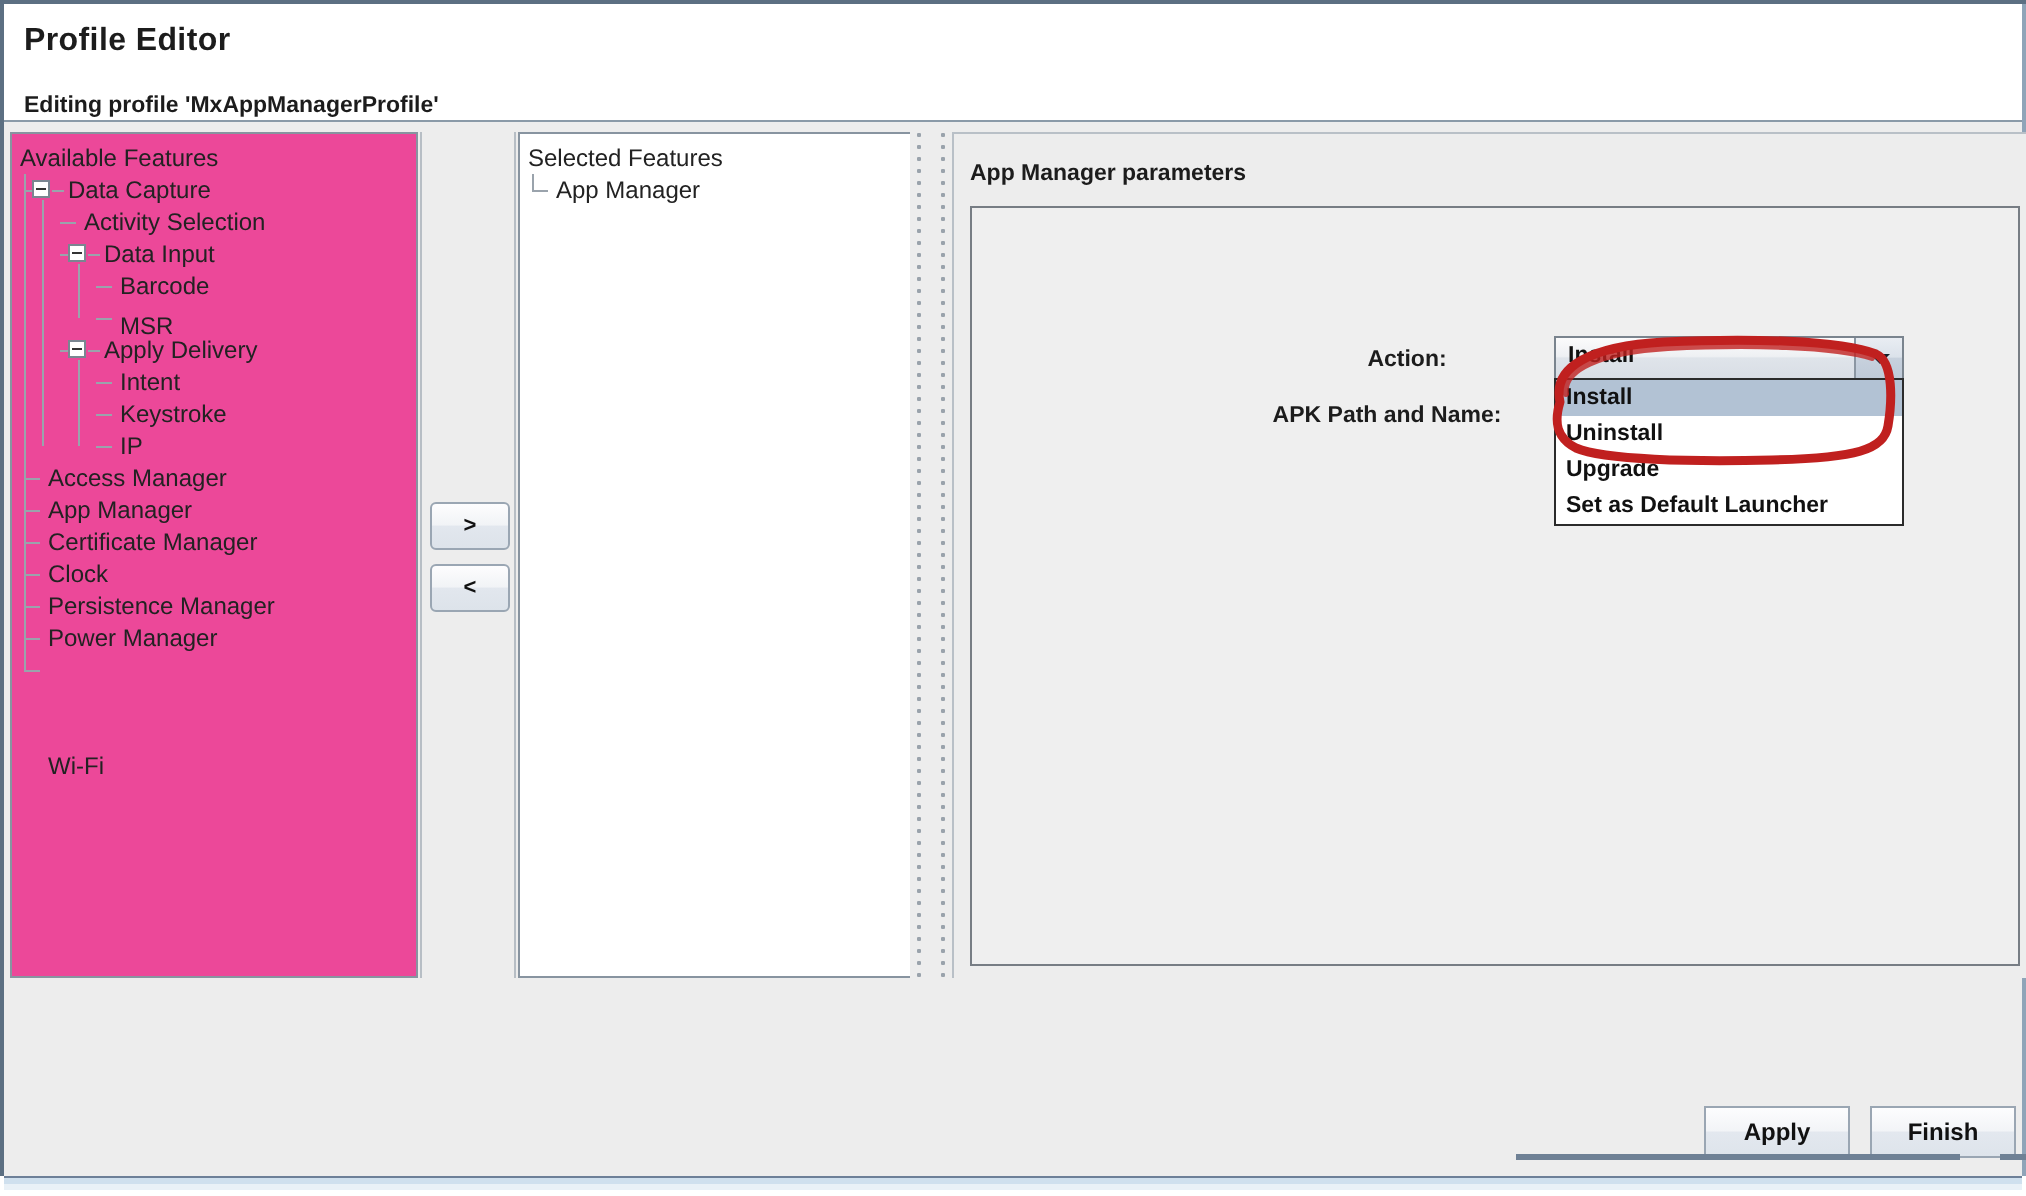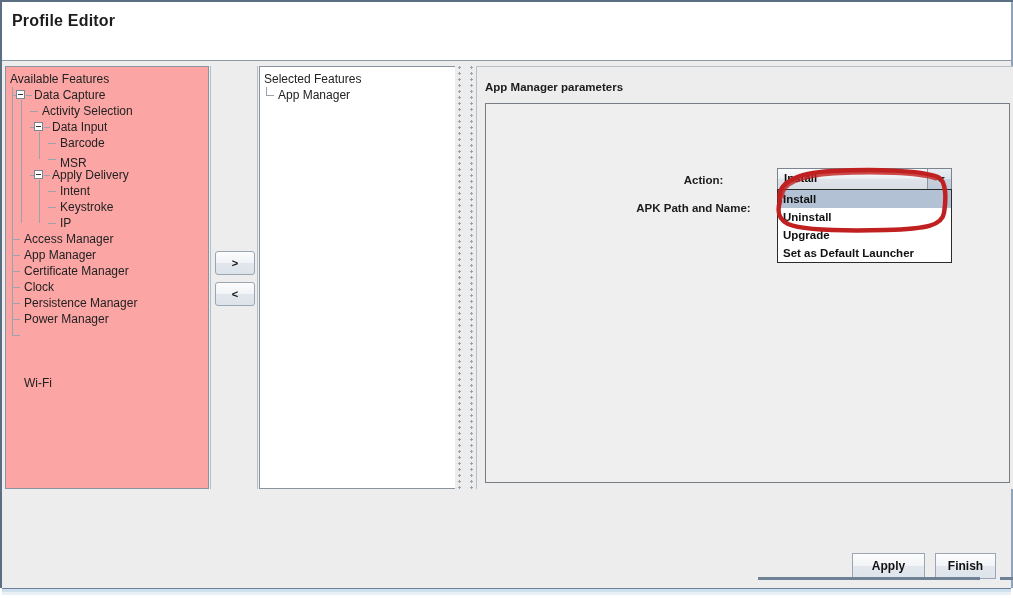--- a/index.html
+++ b/index.html
@@ -20,21 +20,21 @@
   
   .header{position:absolute;left:2px;top:2px;width:1009px;height:58px;background:#ffffff;}
   .page-title{position:absolute;left:10px;top:10px;font-size:16px;font-weight:bold;color:#1c1c1c;letter-spacing:.2px;}
   .page-sub{position:absolute;left:10px;top:45px;font-size:11.5px;font-weight:bold;color:#1c1c1c;}
   .header-rule{position:absolute;left:2px;top:60px;width:1009px;height:1px;background:#8a9aa8;}
 
   
   .body-bg{position:absolute;left:2px;top:61px;width:1009px;height:533px;background:#ededed;}
 
   
-  .panel-avail{position:absolute;left:5px;top:66px;width:204px;height:423px;background:#fca5a5;border:1px solid #8894a0;box-sizing:border-box;overflow:hidden;}
+  .panel-avail{position:absolute;left:5px;top:66px;width:204px;height:423px;background:#ec4899;border:1px solid #8894a0;box-sizing:border-box;overflow:hidden;}
   .panel-sel{position:absolute;left:259px;top:66px;width:204px;height:423px;background:#ffffff;border:1px solid #8894a0;box-sizing:border-box;overflow:hidden;}
   .panel-right{position:absolute;left:476px;top:66px;width:537px;height:423px;background:#ededed;border-top:1px solid #b9c0c7;border-left:1px solid #b9c0c7;box-sizing:border-box;}
   .panel-right-title{position:absolute;left:8px;top:14px;font-size:11.5px;font-weight:bold;color:#1c1c1c;}
   .param-box{position:absolute;left:8px;top:36px;width:525px;height:380px;background:#efefef;border:1px solid #777d84;box-sizing:border-box;}
 
   
   .divider{position:absolute;top:66px;width:7px;height:423px;background:#ededed;}
   .divider .dots{position:absolute;left:2px;top:0;width:3px;height:423px;
     background-image:
       radial-gradient(circle at 1.5px 1.5px, #9aa3ac 1px, transparent 1.2px);
@@ -89,21 +89,21 @@
   
   .annot{position:absolute;left:770px;top:167px;width:178px;height:66px;z-index:60;pointer-events:none;}
 
   
   .btm-btn{position:absolute;height:26px;
     background:linear-gradient(to bottom,#fdfdfe 0%,#f2f4f7 48%,#e3e8ef 50%,#dee4eb 100%);
     border:1px solid #9aa6b3;box-sizing:border-box;
     font-family:"Liberation Sans", sans-serif;font-size:12px;font-weight:bold;color:#111;
     text-align:center;line-height:24px;cursor:default;padding:0;}
   .btn-apply{left:852px;top:553px;width:73px;}
-  .btn-finish{left:935px;top:553px;width:61px;}
+  .btn-finish{left:935px;top:553px;width:73px;}
 
   
   .win-bottom{position:absolute;left:0;top:588px;width:1013px;height:10px;background:#ffffff;}
   .win-bottom .l1{position:absolute;left:2px;top:0;width:1009px;height:1px;background:#6d8098;}
   .win-bottom .l2{position:absolute;left:2px;top:1px;width:1009px;height:3px;background:#cfe0ee;}
   .win-bottom .l3{position:absolute;left:2px;top:4px;width:1009px;height:3px;background:#e9f1f7;}
   .taskbar-seg{position:absolute;top:577px;height:3px;background:#6f8195;}
   .tb-a{left:758px;width:222px;}
   .tb-b{left:1000px;width:13px;}
 </style>
@@ -111,20 +111,21 @@
 <body>
 
 <div class="app">
 
   <div class="win-top-border"></div>
   <div class="win-left-border"></div>
   <div class="win-right-border"></div>
 
   <div class="header">
     <div class="page-title">Profile Editor</div>
+    <div class="page-sub">Editing profile 'MxAppManagerProfile'</div>
   </div>
   <div class="header-rule"></div>
 
   <div class="body-bg"></div>
 
   <div class="panel-avail">
     <div class="tree" id="avail-tree" style="position: absolute;">
         <div class="tnode">
           <span class="tlabel" style="left:0px">Available Features</span>
         </div>

